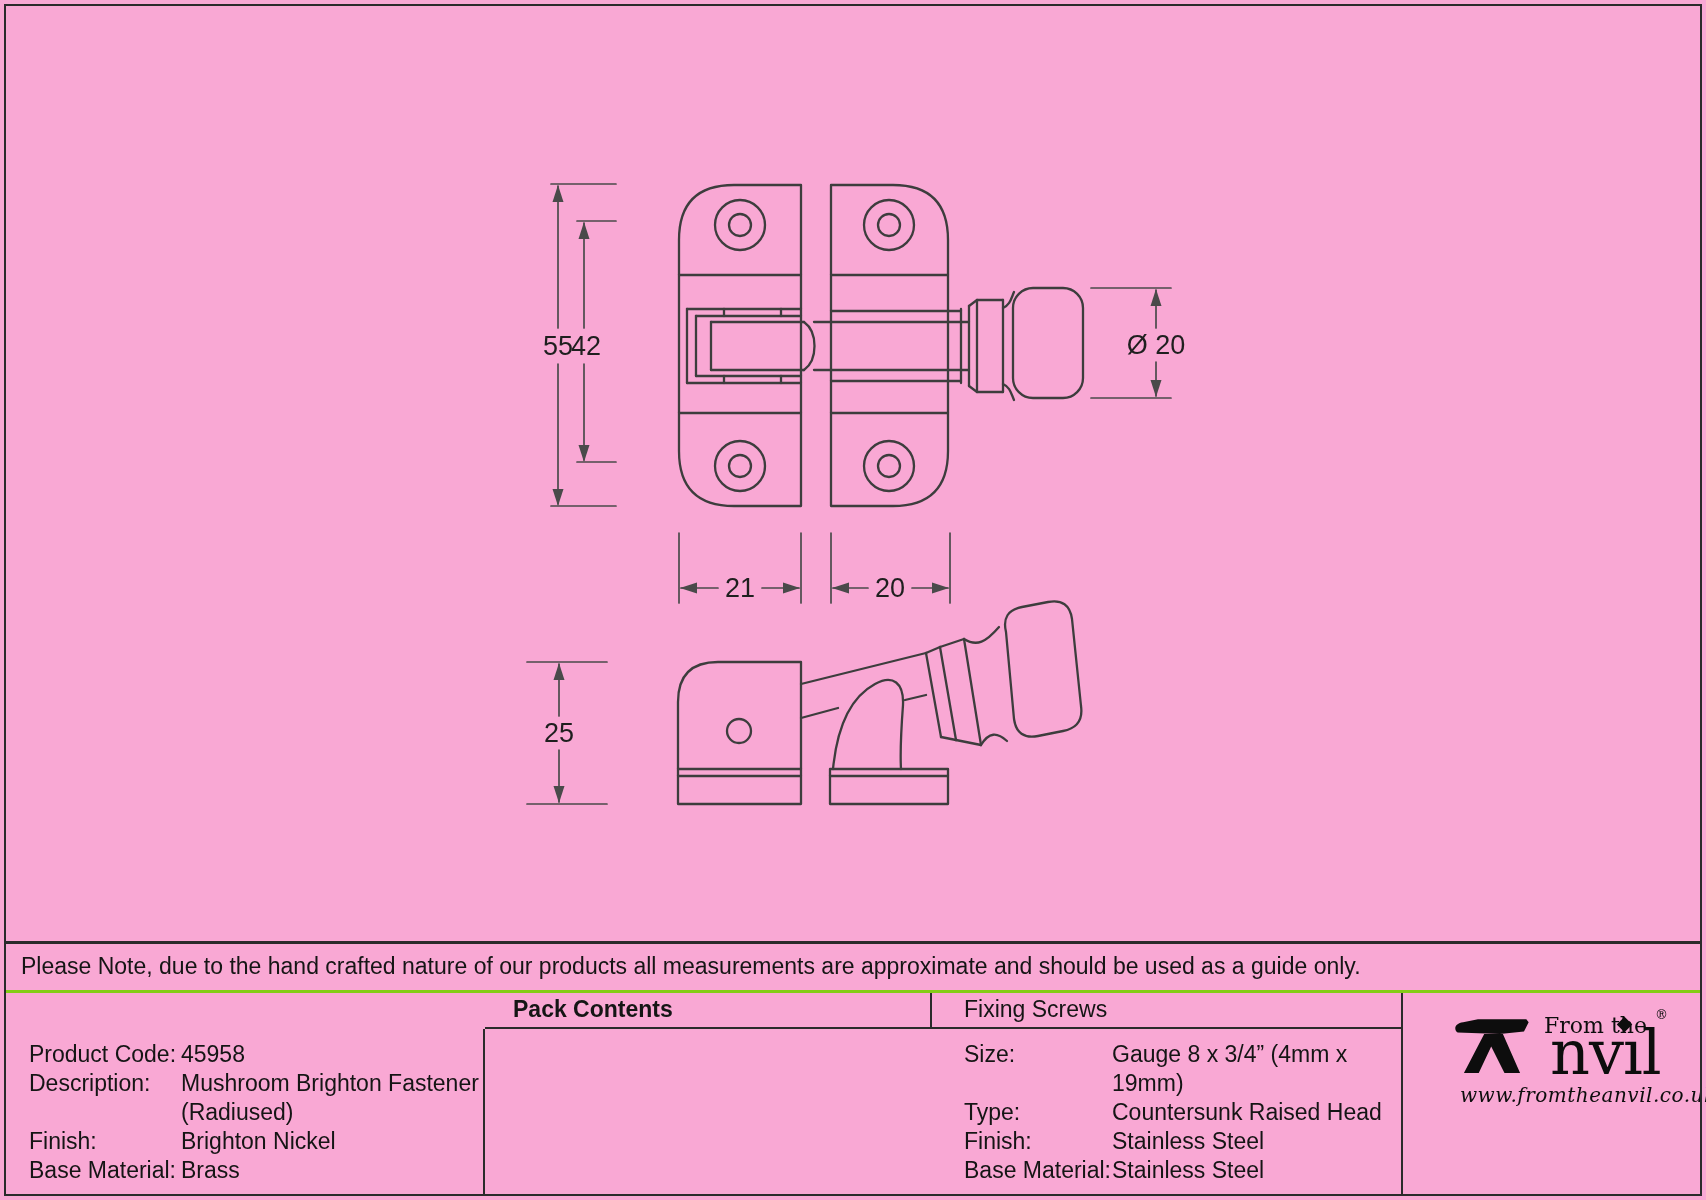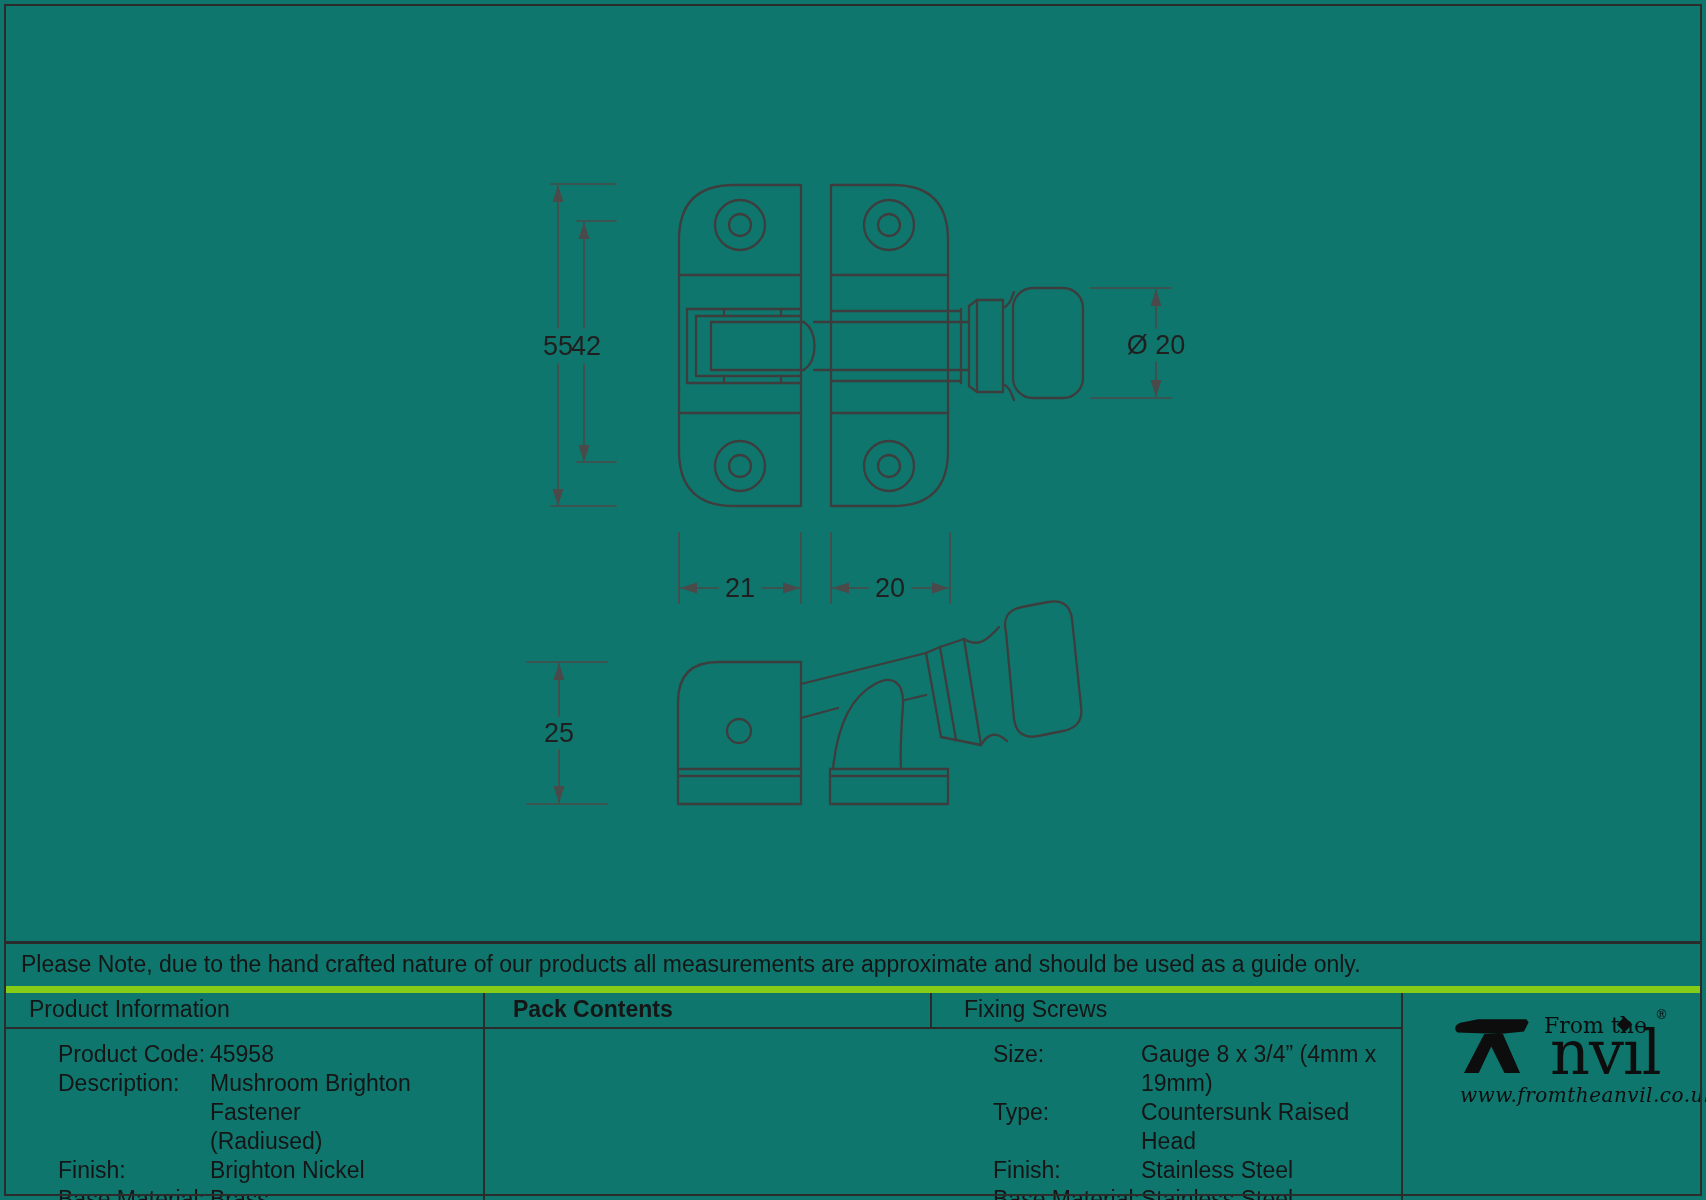--- a/index.html
+++ b/index.html
@@ -1,38 +1,38 @@
 <!DOCTYPE html>
 <html><head>
 <meta charset="utf-8">
 <style>
   html,body{margin:0;padding:0;background:#e8e8e8;}
   .page{
-    position:relative;width:1706px;height:1200px;background:#0f766e;
+    position:relative;width:1706px;height:1200px;background:#f9a8d4;
     font-family:"Liberation Sans",sans-serif;color:#151515;overflow:hidden;
   }
   .frame{position:absolute;left:4px;top:4px;right:4px;bottom:4px;border:2px solid #2b2b2b;pointer-events:none;}
   svg.drawing{position:absolute;left:6px;top:6px;}
 
   .info{
     position:absolute;left:6px;right:6px;top:941px;bottom:6px;
     border-top:3px solid #2b2b2b;
     display:grid;
     grid-template-columns:479px 447px 471px auto;
     grid-template-rows:49px 36px auto;
     font-size:23px;line-height:1.2;
   }
-  .note{grid-column:1/5;grid-row:1;border-bottom:7px solid #84cc16;display:flex;align-items:center;padding-left:15px;}
+  .note{grid-column:1/5;grid-row:1;border-bottom:3px solid #84cc16;display:flex;align-items:center;padding-left:15px;}
   .hcell{grid-row:2;border-bottom:2px solid #2b2b2b;display:flex;align-items:center;}
   .bcell{grid-row:3;padding-top:11px;line-height:29px;}
   .vline{border-right:2px solid #2b2b2b;}
   .c1{grid-column:1;padding-left:23px;}
   .c2{grid-column:2;padding-left:28px;font-weight:bold;}
   .c3{grid-column:3;padding-left:32px;}
-  .kv{display:flex;margin-left:29px;}
+  .kv{display:flex;}
   .kv .k{flex:none;}
   .w1 .k{width:152px;}
   .w3 .k{width:148px;}
 
   .logo-cell{grid-column:4;grid-row:2/4;position:relative;}
   .logo-box{position:absolute;left:0;top:0;right:0;bottom:0;}
   .anvil-icon{position:absolute;left:50px;top:22px;}
   .logo-nvil{position:absolute;left:123px;top:30px;font-family:"DejaVu Serif","Liberation Serif",serif;font-size:62px;line-height:60px;letter-spacing:-1px;color:#0d0d0d;margin-left:24px;}
   .logo-fromthe{position:absolute;left:141px;top:20px;font-family:"DejaVu Serif","Liberation Serif",serif;font-size:22px;color:#0d0d0d;}
   .logo-diamond{position:absolute;left:216px;top:26px;width:11px;height:11px;background:#0d0d0d;transform:rotate(45deg);}
@@ -204,21 +204,20 @@
       <text x="1150" y="348">Ø 20</text>
       <text x="734" y="591">21</text>
       <text x="884" y="591">20</text>
       <text x="553" y="736">25</text>
     </g>
   </svg>
 
   <div class="info">
     <div class="note">Please Note, due to the hand crafted nature of our products all measurements are approximate and should be used as a guide only.</div>
 
-    <div class="hcell c1 vline">Product Information</div>
     <div class="hcell c2 vline">Pack Contents</div>
     <div class="hcell c3 vline">Fixing Screws</div>
 
     <div class="bcell c1 vline w1">
       <div class="kv">
         <span class="k">Product Code:</span>
         <span class="v">45958</span>
       </div>
       <div class="kv">
         <span class="k">Description:</span>

